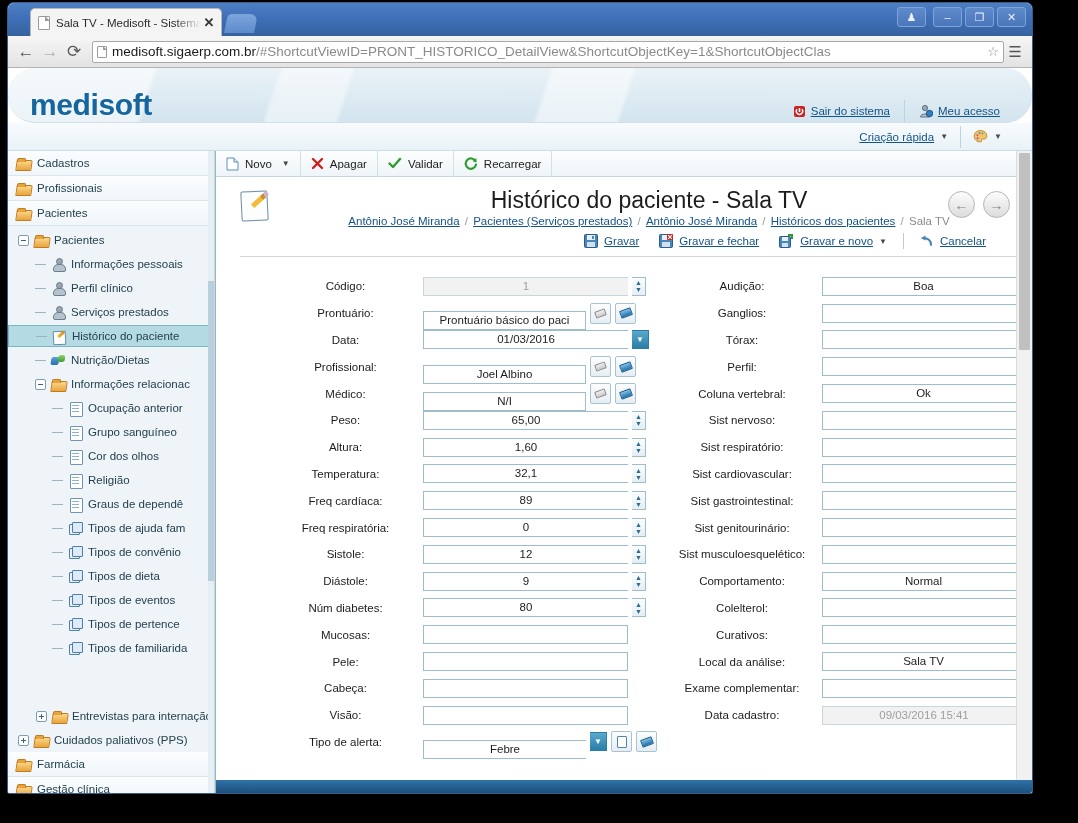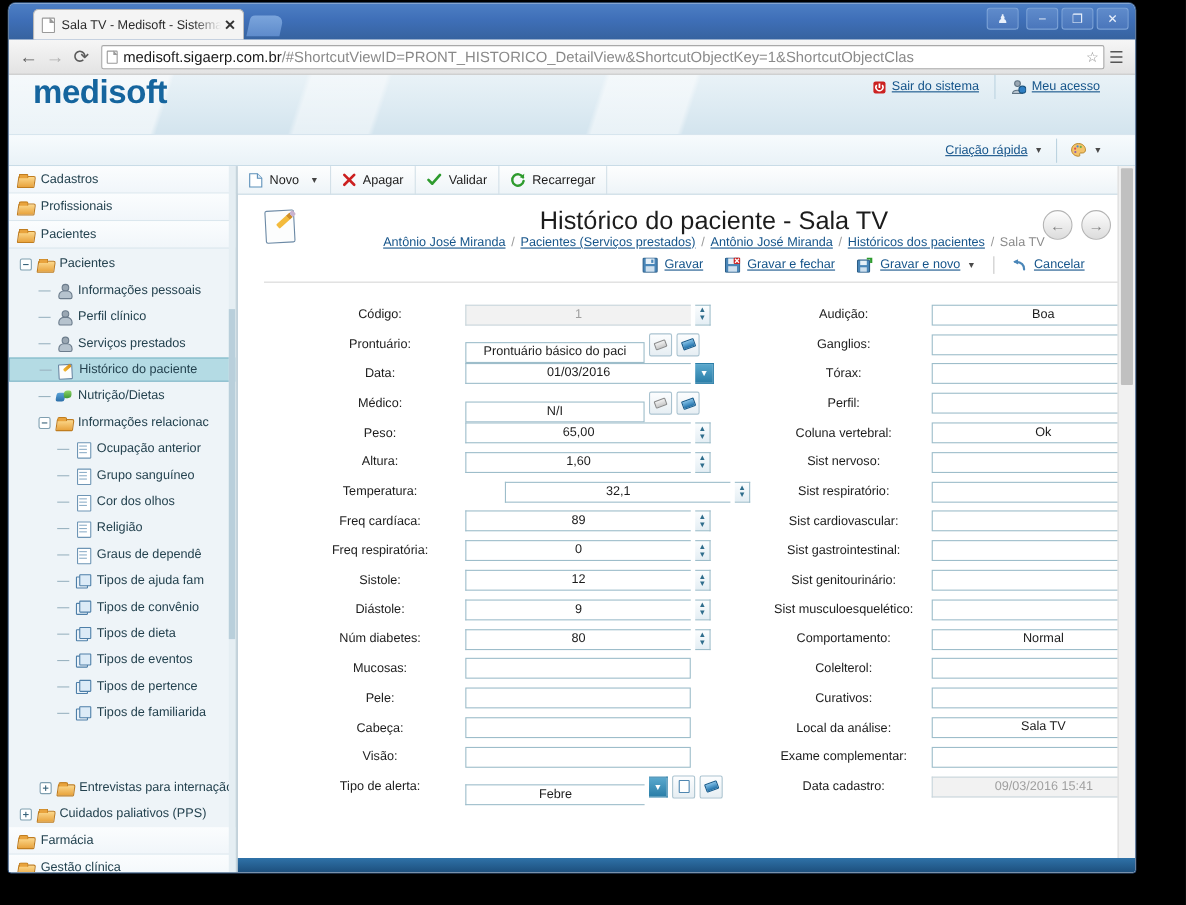--- a/index.html
+++ b/index.html
@@ -128,23 +128,24 @@
   }
 
   
   #app-header {
     height: 55px;
     background:
       linear-gradient(108deg, rgba(255,255,255,.55) 0 14%, rgba(255,255,255,0) 14.5% 26%,
                       rgba(255,255,255,.45) 26.5% 33%, rgba(255,255,255,0) 33.5% 52%,
                       rgba(255,255,255,.5) 52.5% 60%, rgba(255,255,255,0) 60.5% 100%),
       linear-gradient(180deg,#e9f2f7 0%, #dceaf2 60%, #d3e4ee 100%);
-    display:flex; align-items:flex-start;
+    display:flex; align-items:flex-end;
     padding: 0 18px 0 22px;
     border-bottom: 1px solid #cfe0ea;
+    border-radius: 27px;
   }
   #logo {
     font-size: 30px; font-weight: bold; color: #15659e;
     letter-spacing: -0.4px;
   }
   #header-right {
     margin-left:auto; display:flex; align-items:center; gap: 0;
     font-size: 11.5px;
   }
   .hlink { display:flex; align-items:center; gap:5px; cursor:pointer; padding: 0 14px; }
@@ -726,20 +727,32 @@
                 </div>
               </div>
               <div class="frow">
                 <div class="flabel">Data:</div>
                 <div class="fctl">
                   <div class="inp w-text" style="border-right: none;">01/03/2016</div>
                   <div class="dropbtn">▼</div>
                 </div>
               </div>
               <div class="frow">
+                <div class="flabel">Profissional:</div>
+                <div class="fctl">
+                  <div class="inp w-text-sm">Joel Albino</div>
+                  <div class="sqbtn">
+                    <span class="eraser-sm"></span>
+                  </div>
+                  <div class="sqbtn">
+                    <span class="eraser-blue"></span>
+                  </div>
+                </div>
+              </div>
+              <div class="frow">
                 <div class="flabel">Médico:</div>
                 <div class="fctl">
                   <div class="inp w-text-sm">N/I</div>
                   <div class="sqbtn">
                     <span class="eraser-sm"></span>
                   </div>
                   <div class="sqbtn">
                     <span class="eraser-blue"></span>
                   </div>
                 </div>
@@ -760,21 +773,21 @@
                   <div class="inp w-text" style="border-right: none;">1,60</div>
                   <div class="spin">
                     <i>▲</i>
                     <i>▼</i>
                   </div>
                 </div>
               </div>
               <div class="frow">
                 <div class="flabel">Temperatura:</div>
                 <div class="fctl">
-                  <div class="inp w-text" style="border-right: none; margin-left: 36px;">32,1</div>
+                  <div class="inp w-text" style="border-right: none;">32,1</div>
                   <div class="spin">
                     <i>▲</i>
                     <i>▼</i>
                   </div>
                 </div>
               </div>
               <div class="frow">
                 <div class="flabel">Freq cardíaca:</div>
                 <div class="fctl">
                   <div class="inp w-text" style="border-right: none;">89</div>

